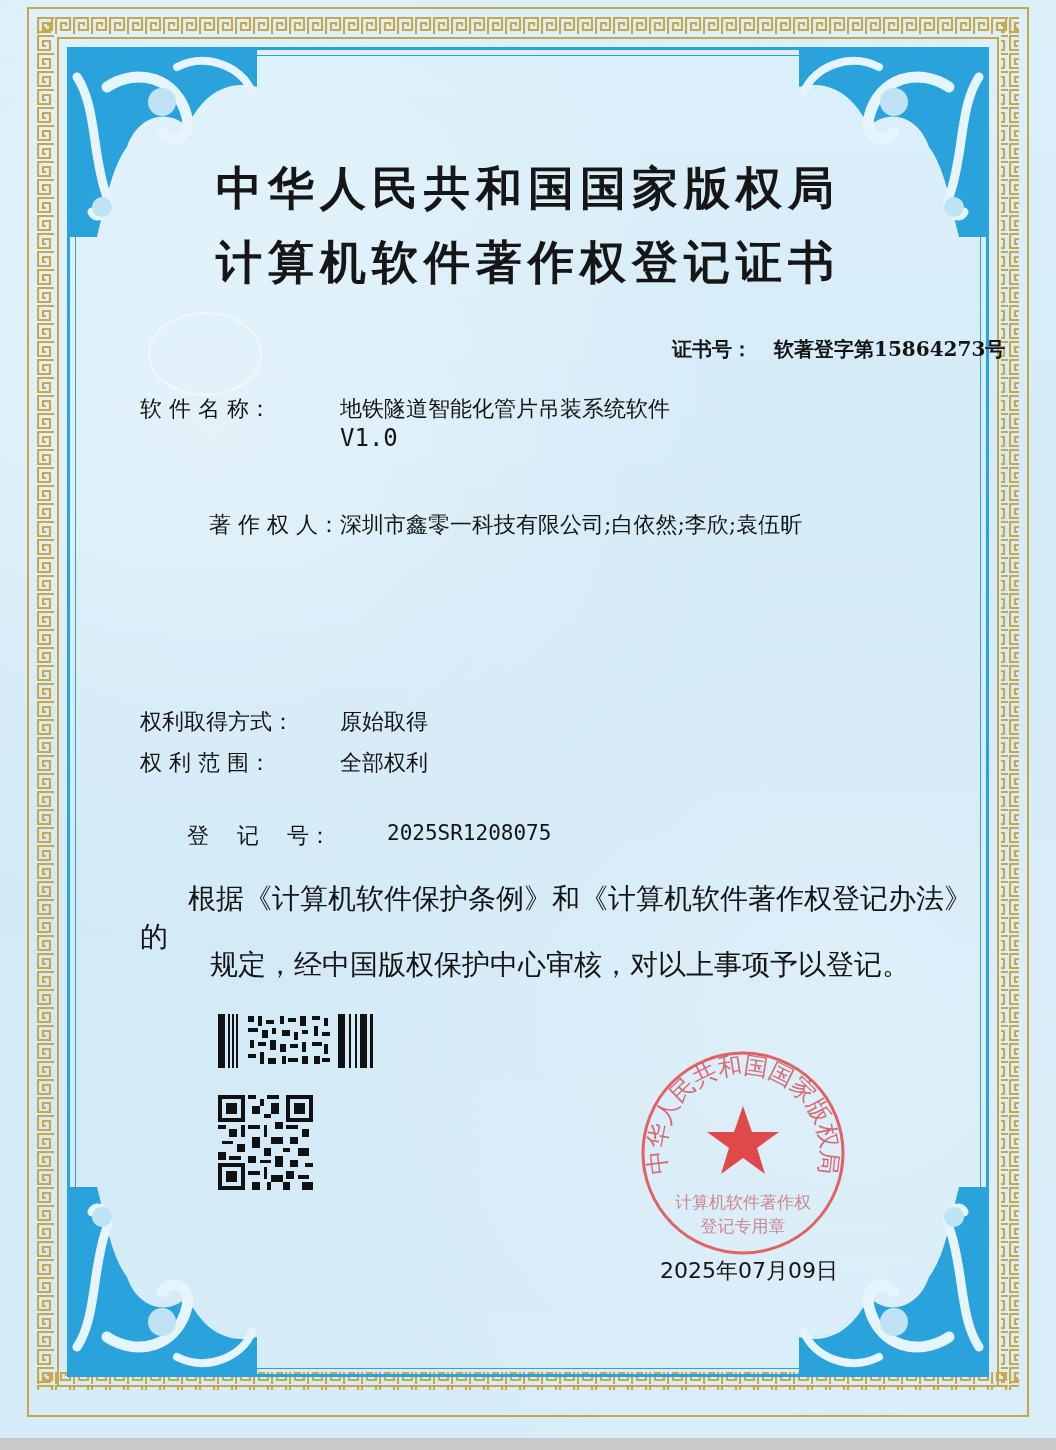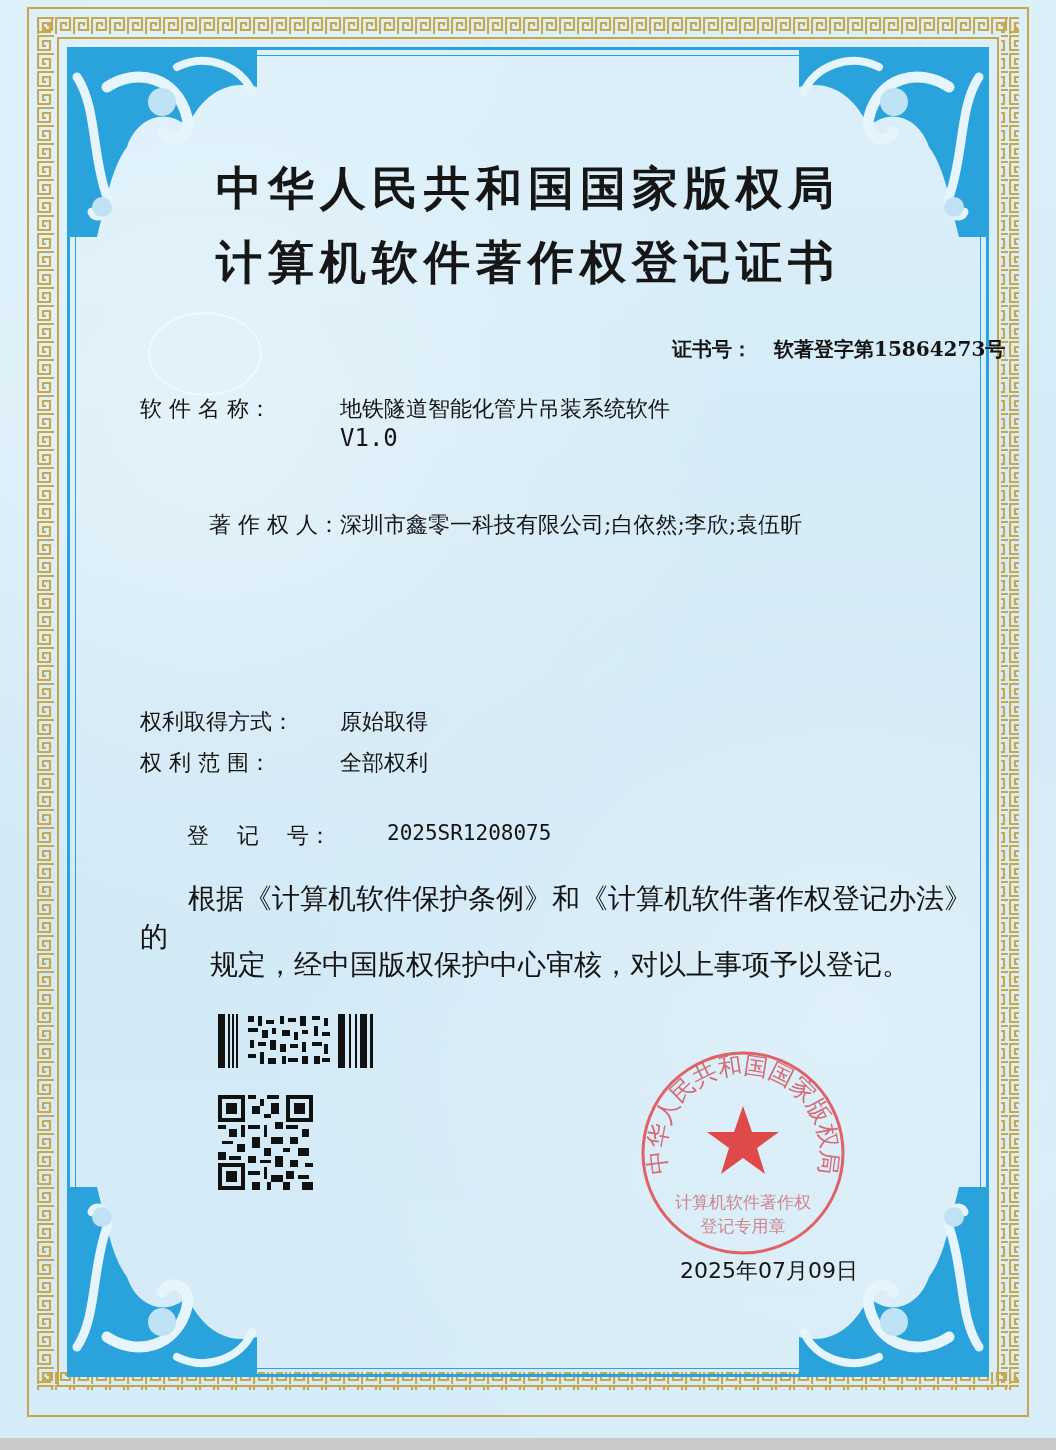--- a/index.html
+++ b/index.html
@@ -77,21 +77,20 @@
   .statement.s1 { top: 880px; text-indent: 48px; }
   .statement.s2 { top: 946px; text-align: center; }
 
   .barcode { position: absolute; left: 218px; top: 1014px; width: 155px; height: 54px; }
   .qrcode { position: absolute; left: 218px; top: 1095px; width: 95px; height: 95px; }
 
   .seal { position: absolute; left: 638px; top: 1048px; width: 210px; height: 210px; }
   .date {
     position: absolute; left: 660px; top: 1256px; font-size: 22px; white-space: nowrap;
     font-family: "DejaVu Sans", sans-serif;
-    margin-left: 20px;
   }
 </style>
 </head>
 <body>
 
 <div class="paper"></div>
 <div class="bottom-band"></div>
 
 <div class="gold-outer"></div>
 <svg class="greek-svg" width="1056" height="1438">

